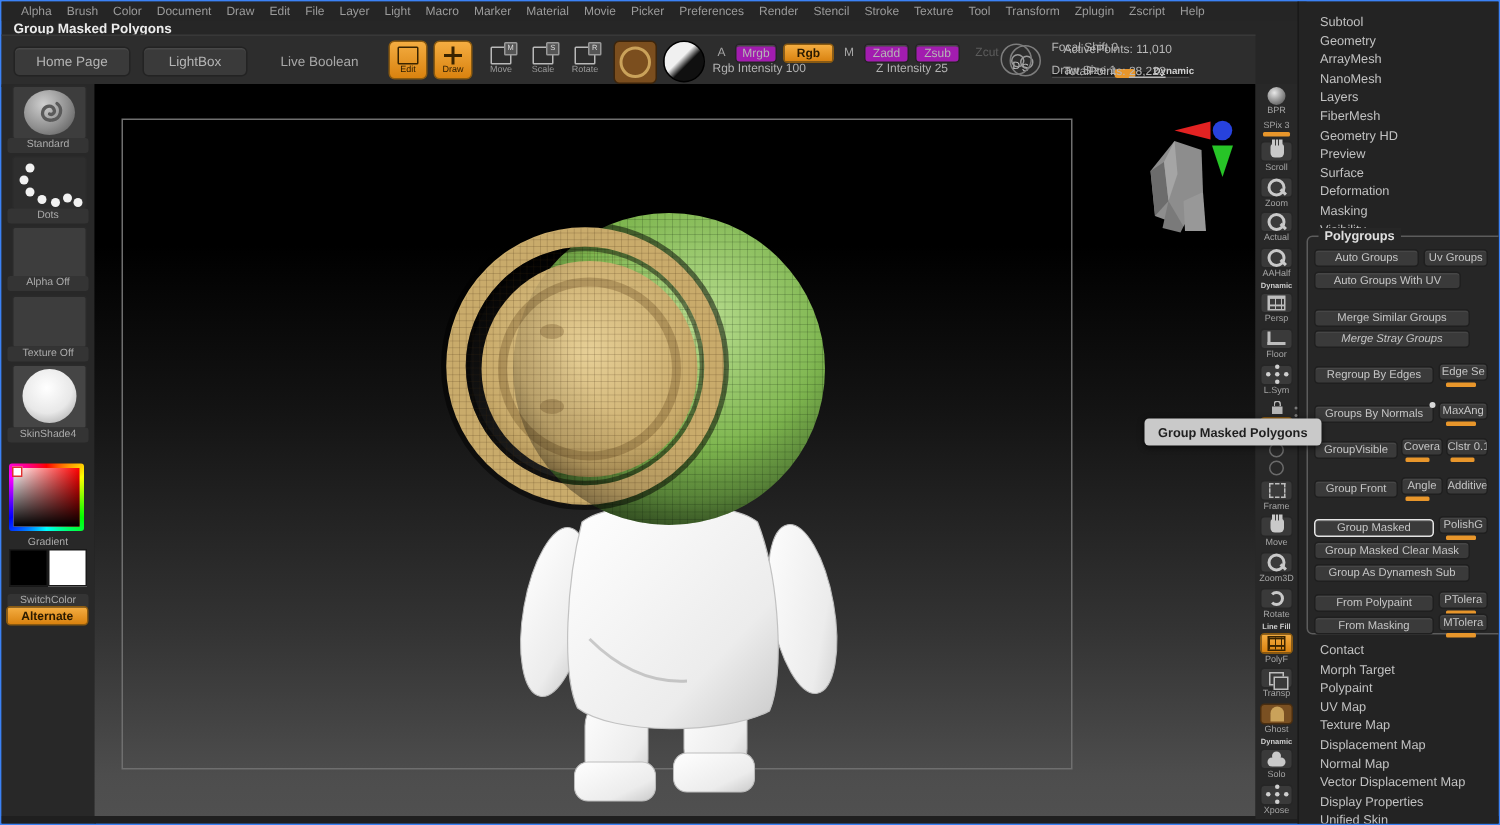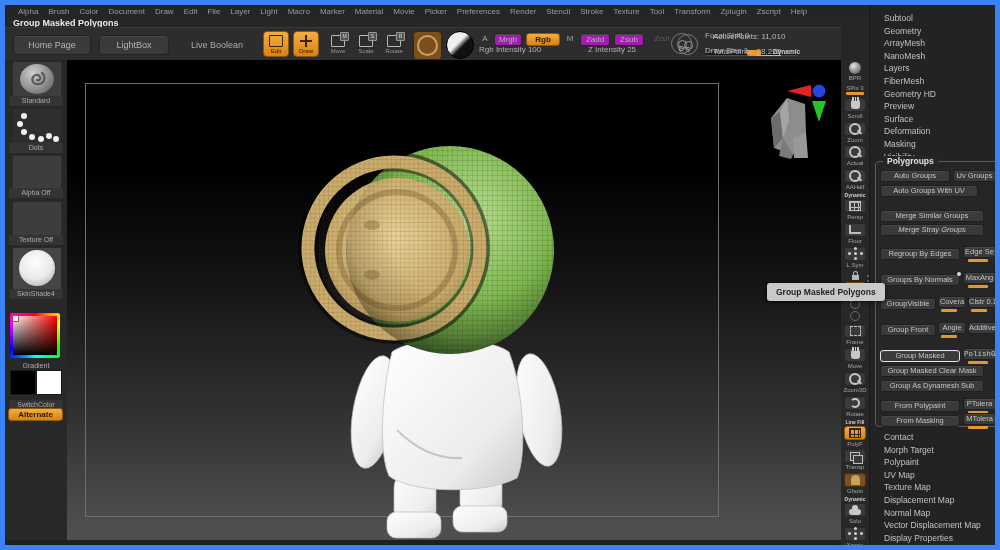--- a/index.html
+++ b/index.html
@@ -1,17 +1,17 @@
 <!DOCTYPE html>
 <html><head>
 <meta charset="utf-8">
 <style>
   html,body{margin:0;padding:0;background:#111;}
   #app{width:1000px;height:550px;position:relative;overflow:hidden;background:#262626;
-       border:5px solid #3b82f6;box-sizing:border-box;
+       border:1px solid #3b82f6;box-sizing:border-box;
        font-family:"Liberation Sans",sans-serif;-webkit-font-smoothing:antialiased;}
 
   
   .menubar{position:absolute;left:0;top:0;width:860px;height:13px;display:flex;gap:4px;
            padding-left:10px;align-items:center;background:#252525;}
   .menu-item{font-size:8px;color:#9b9b9b;white-space:nowrap;padding:0 3px;}
 
   .status-line{position:absolute;left:8px;top:13px;font-size:9px;font-weight:bold;color:#ececec;}
 
   
@@ -552,21 +552,21 @@
       <div class="pg-sl" style="left:65px;top:147px;width:16px;"></div>
       <div class="pg-btn" style="left:92px;top:134px;width:28px;">Clstr 0.1</div>
       <div class="pg-sl" style="left:95px;top:147px;width:16px;"></div>
 
       <div class="pg-btn" style="left:4px;top:162px;width:56px;">Group Front</div>
       <div class="pg-btn" style="left:62px;top:160px;width:28px;">Angle</div>
       <div class="pg-sl" style="left:65px;top:173px;width:16px;"></div>
       <div class="pg-btn" style="left:92px;top:160px;width:28px;">Additive</div>
 
       <div class="pg-btn sel" style="left:4px;top:188px;width:80px;">Group Masked</div>
-      <div class="pg-btn" style="left:87px;top:186px;width:33px;font-family:Liberation Mono, monospace;">PolishG</div>
+      <div class="pg-btn" style="left:87px;top:186px;width:33px;">PolishG</div>
       <div class="pg-sl" style="left:92px;top:199px;"></div>
       <div class="pg-btn" style="left:4px;top:203px;width:104px;">Group Masked Clear Mask</div>
       <div class="pg-btn" style="left:4px;top:218px;width:104px;">Group As Dynamesh Sub</div>
 
       <div class="pg-btn" style="left:4px;top:238px;width:80px;">From Polypaint</div>
       <div class="pg-btn" style="left:87px;top:236px;width:33px;">PTolera</div>
       <div class="pg-sl" style="left:92px;top:249px;"></div>
       <div class="pg-btn" style="left:4px;top:253px;width:80px;">From Masking</div>
       <div class="pg-btn" style="left:87px;top:251px;width:33px;">MTolera</div>
       <div class="pg-sl" style="left:92px;top:264px;"></div>

